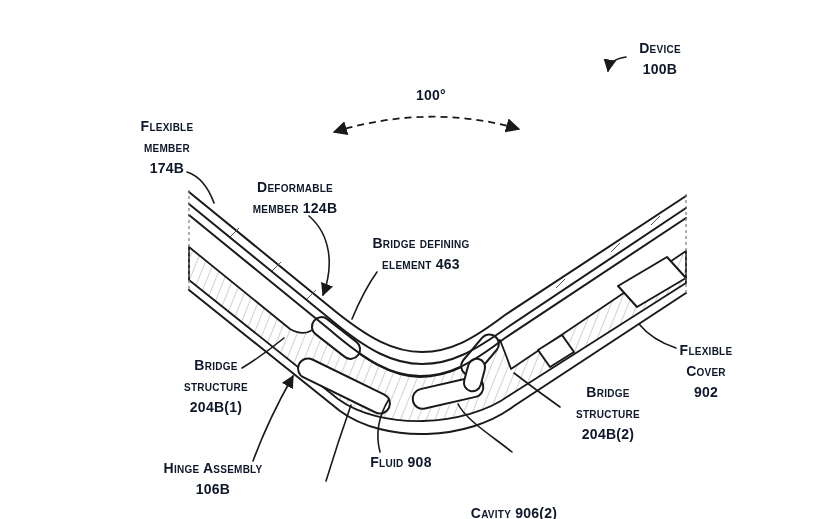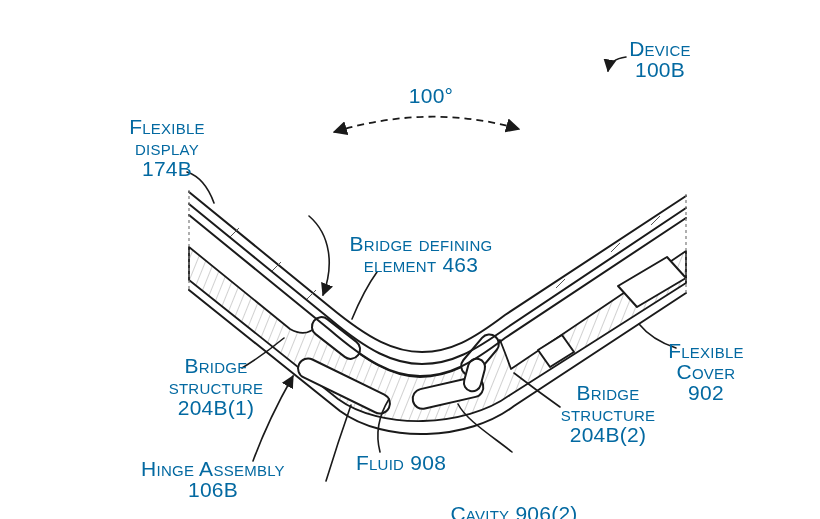--- a/index.html
+++ b/index.html
@@ -4,22 +4,22 @@
 <style>
   html,body { margin:0; padding:0; background:#ffffff; }
   .stage {
     position:relative; width:820px; height:519px; background:#ffffff;
     font-family:"Liberation Sans", sans-serif; overflow:hidden;
   }
   .stage svg { position:absolute; left:0; top:0; }
   .lbl {
     position:absolute; transform:translateX(-50%);
     text-align:center; white-space:nowrap;
-    font-size:21px; line-height:21px; font-weight:400;
-    font-variant:small-caps; letter-spacing:.25px; color:#0369a1;
+    font-size:14px; line-height:21px; font-weight:700;
+    font-variant:small-caps; letter-spacing:.25px; color:#0f172a;
   }
   .lbl div { pointer-events:none; }
 </style>
 </head>
 <body>
 
 <div class="stage">
 
   <svg width="820" height="519" viewBox="0 0 820 519">
     <defs>
@@ -98,24 +98,28 @@
     <div>Device</div>
     <div>100B</div>
   </div>
 
   <div class="lbl" style="left:431px; top:85px;">
     <div>100°</div>
   </div>
 
   <div class="lbl" style="left:167px; top:116px;">
     <div>Flexible</div>
-    <div>display</div>
+    <div>member</div>
     <div>174B</div>
   </div>
 
+  <div class="lbl" style="left:295px; top:177px;">
+    <div>Deformable</div>
+    <div>member 124B</div>
+  </div>
 
   <div class="lbl" style="left:421px; top:233px;">
     <div>Bridge defining</div>
     <div>element 463</div>
   </div>
 
   <div class="lbl" style="left:216px; top:355px;">
     <div>Bridge</div>
     <div>structure</div>
     <div>204B(1)</div>

